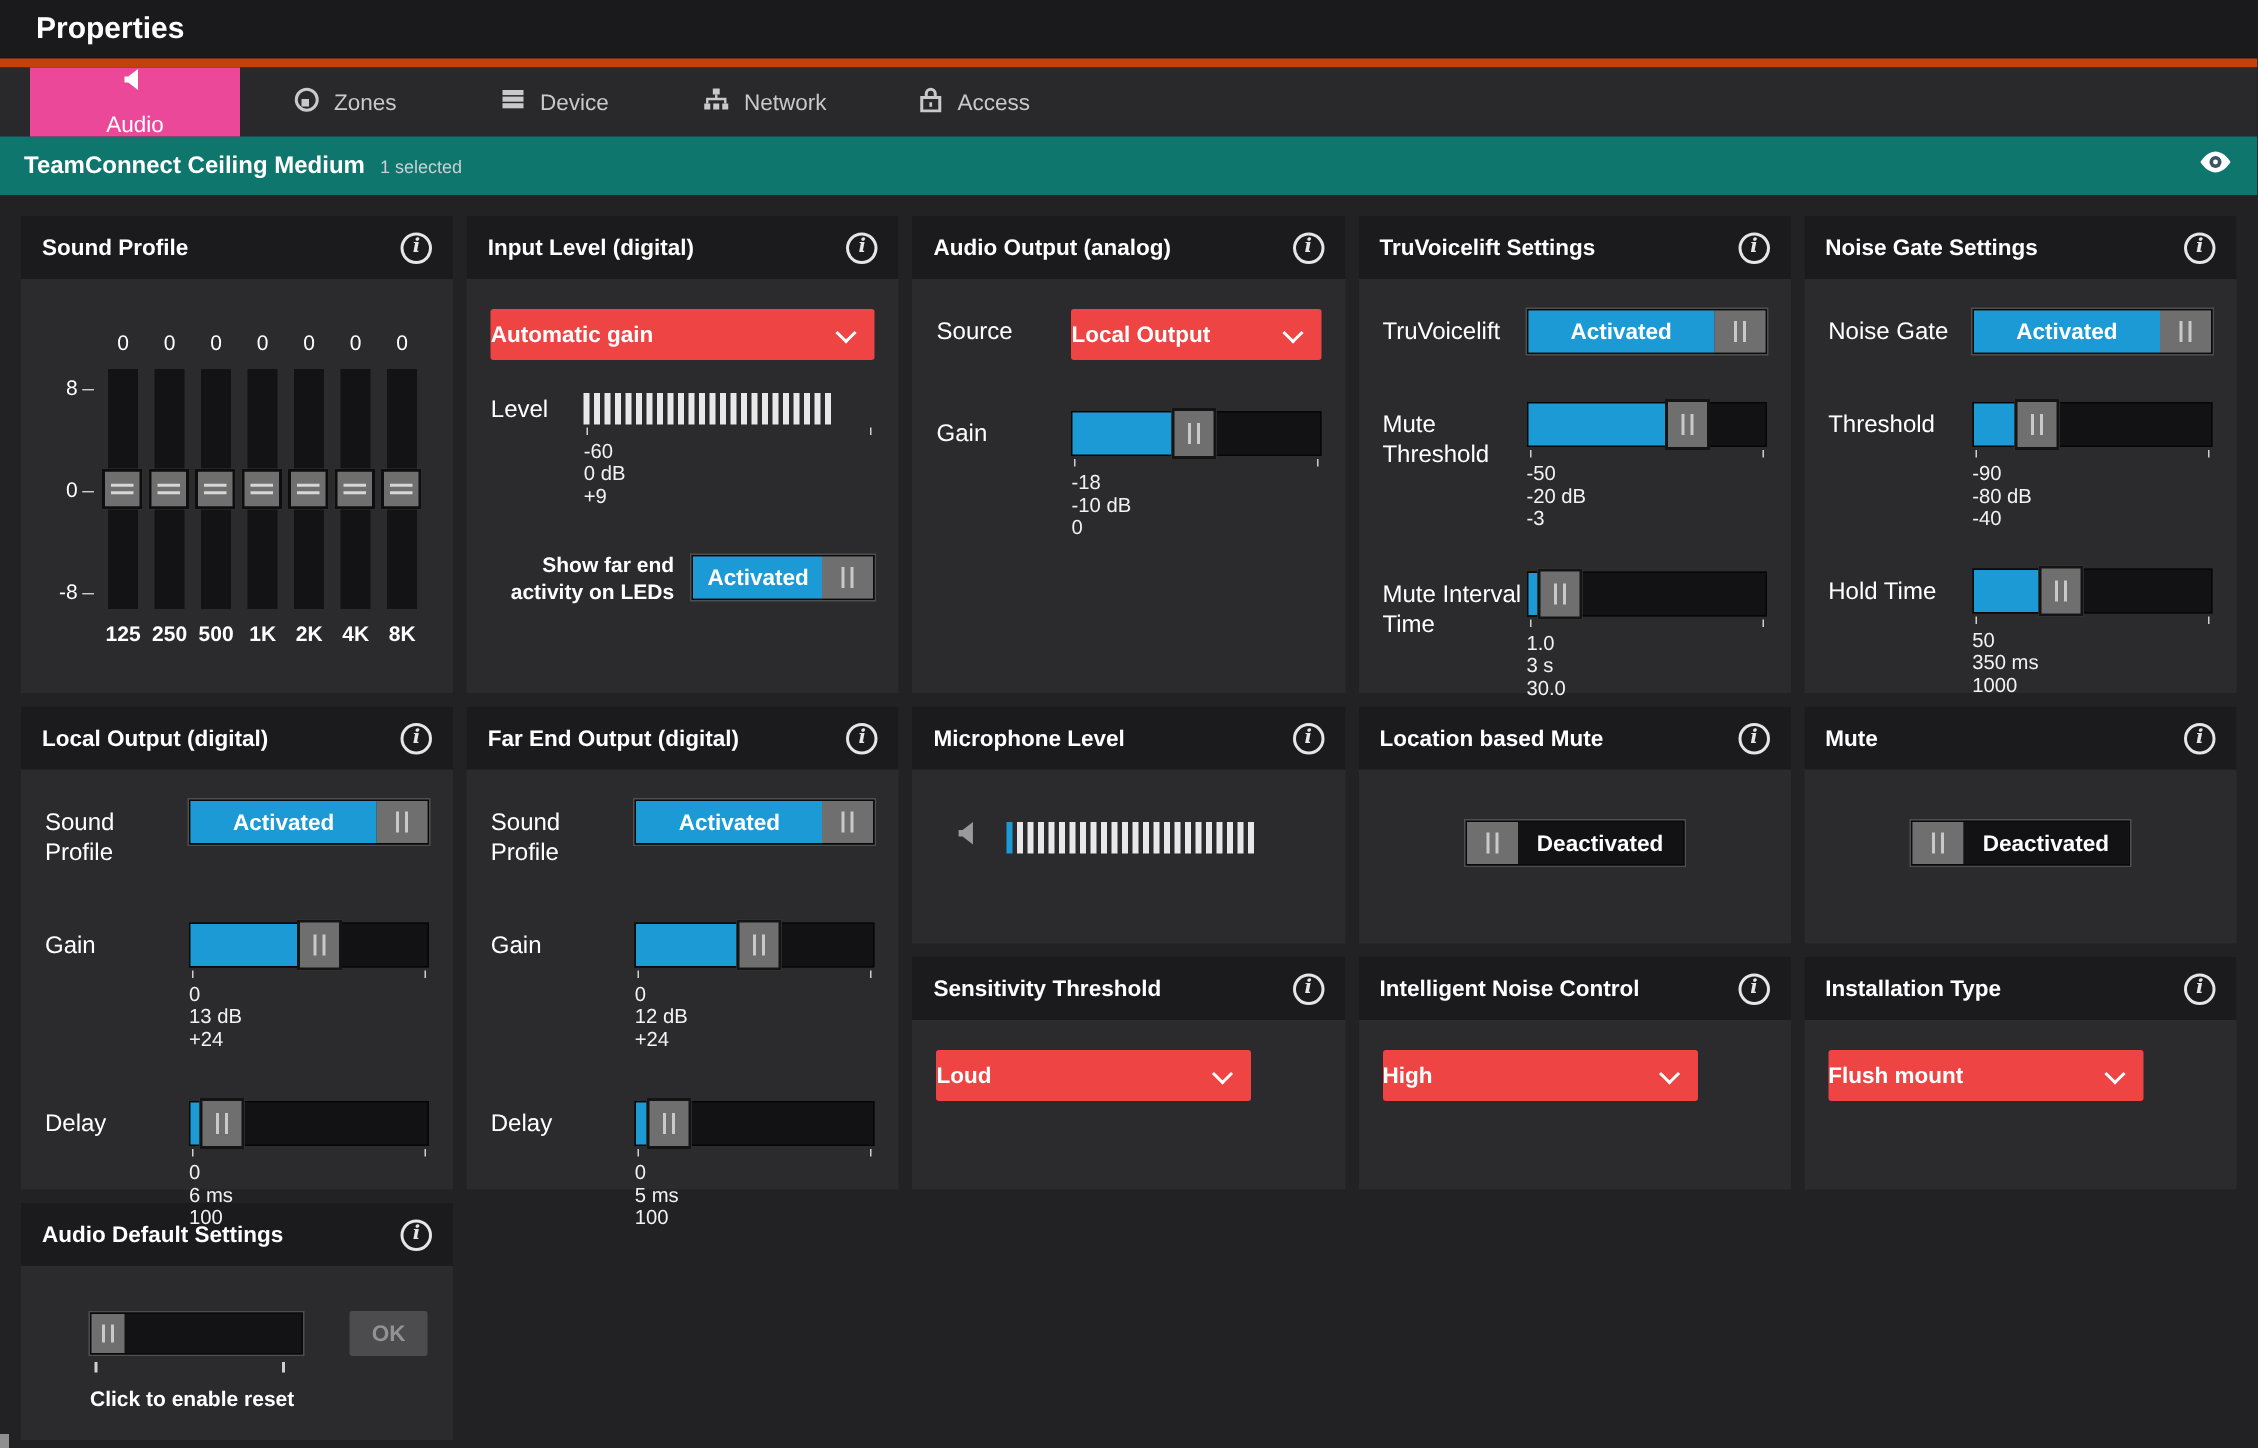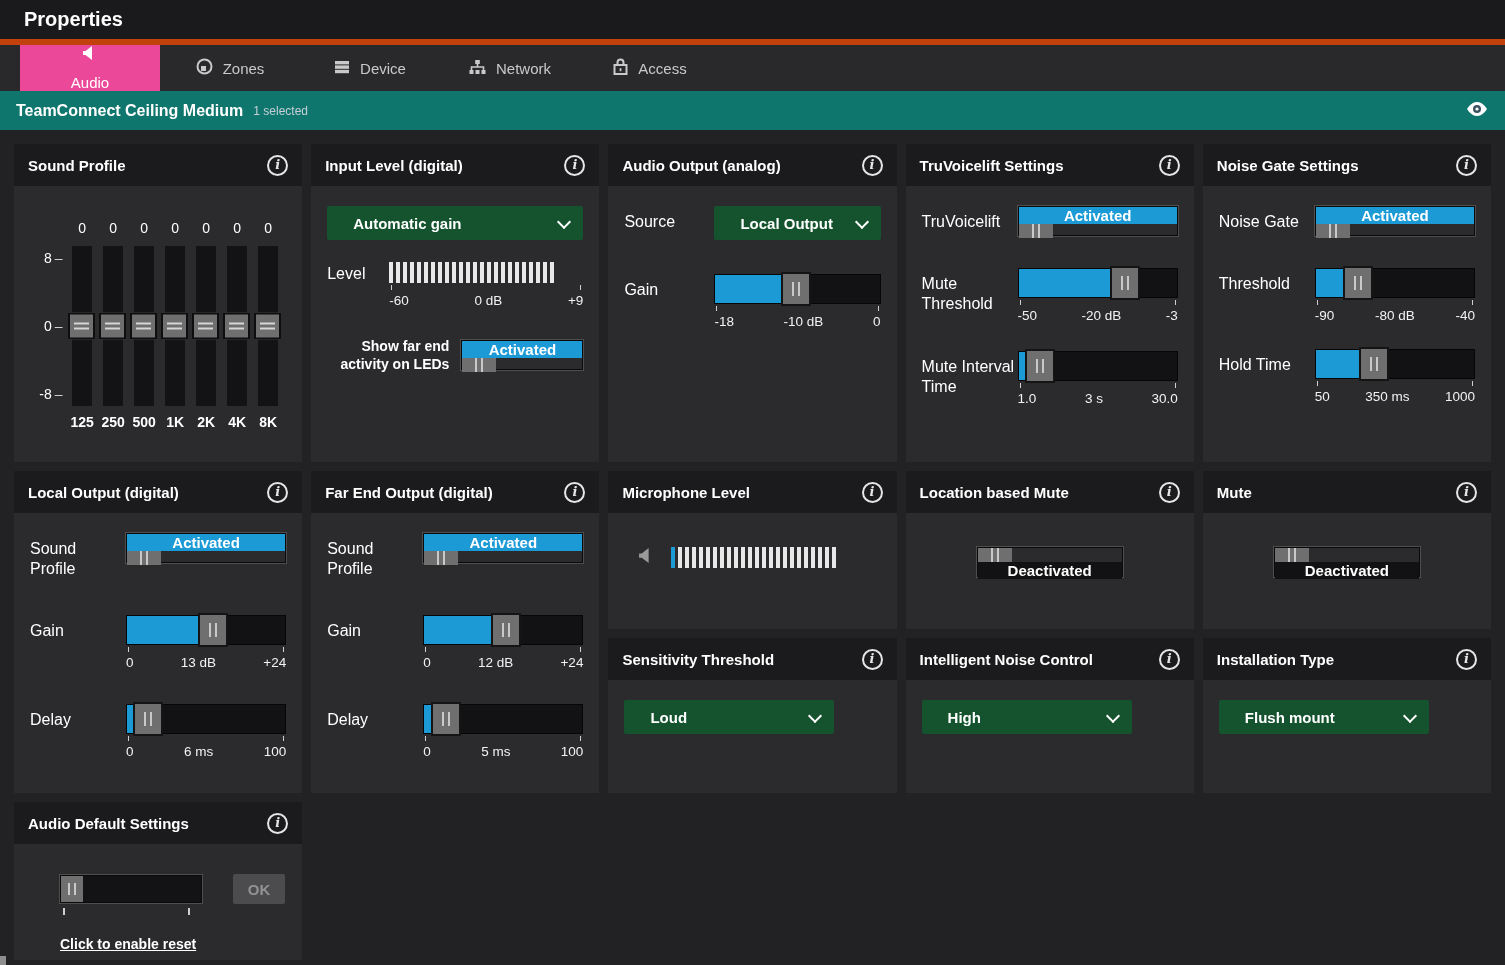--- a/index.html
+++ b/index.html
@@ -29,37 +29,37 @@
   .info::after { content:"i"; font:italic 700 13px "DejaVu Serif", serif; margin-top:-1px; }
   .card-body { flex:1; padding:20px 16px; }
 
   
   .row { display:flex; align-items:flex-start; margin-bottom:30px; }
   .row:last-child { margin-bottom:0; }
   .rlabel { width:96px; flex:none; color:#fff; font-size:16px; font-weight:400; line-height:1.25; padding-top:6px; }
   .rctl { flex:1; }
 
   
-  .toggle { display:flex; height:30px; border:1px solid #0a0a0a; box-shadow:0 0 0 1px #4e4e4e; cursor:pointer;flex-direction:column; }
+  .toggle { display:flex; height:30px; border:1px solid #0a0a0a; box-shadow:0 0 0 1px #4e4e4e; cursor:pointer; }
   .toggle .on { flex:1; background:#1b9ad6; color:#fff; font-size:15px; font-weight:700; display:flex; align-items:center; justify-content:center; }
   .toggle .off { flex:1; background:#121214; color:#fff; font-size:15px; font-weight:700; display:flex; align-items:center; justify-content:center; }
   .grip { width:34px; flex:none; background:#6f6f6f; display:flex; align-items:center; justify-content:center; gap:4px; }
   .grip i { width:2px; height:14px; background:#c9c9c9; }
 
   
   .slider { position:relative; height:30px; background:#121214; border:1px solid #060606; cursor:pointer; }
   .slider .fill { position:absolute; left:0; top:0; bottom:0; background:#1b9ad6; }
   .slider .handle { position:absolute; top:-3px; height:34px; width:30px; background:#6f6f6f; border:2px solid #141414; display:flex; align-items:center; justify-content:center; gap:4px; }
   .slider .handle i { width:2px; height:14px; background:#c9c9c9; }
-  .scale { position:relative; display:flex; justify-content:space-between; margin-top:10px; color:#f2f2f2; font-size:13.5px; }
+  .scale { position:relative; display:flex; justify-content:space-between; margin-top:10px; color:#f2f2f2; font-size:13.5px;flex-direction:column; }
   .scale::before, .scale::after { content:""; position:absolute; top:-8px; width:1px; height:5px; background:#cfcfcf; }
   .scale::before { left:2px; } .scale::after { right:2px; }
 
   
-  .dropdown { position:relative; height:34px; background:#14532d; color:#fff; font-size:15px; font-weight:700; display:flex; align-items:center; padding:0 34px 0 26px; border-radius:2px; cursor:pointer; }
+  .dropdown { position:relative; height:34px; background:#ef4444; color:#fff; font-size:15px; font-weight:700; display:flex; align-items:center; padding:0 34px 0 0; border-radius:2px; cursor:pointer; }
   .dropdown::after { content:""; position:absolute; right:14px; top:11px; width:8px; height:8px; border-right:2px solid #fff; border-bottom:2px solid #fff; transform:rotate(45deg); }
 
   
   .meter { display:flex; gap:3px; height:21px; align-items:stretch; }
   .meter i { width:4px; background:#e8e8e8; }
   .meter i.accent { background:#1b9ad6; }
 
   
   .eq { display:flex; justify-content:center; padding-top:14px; }
   .eq-axis { position:relative; width:34px; height:160px; margin-top:26px; }
@@ -86,21 +86,21 @@
   .center-toggle { width:146px; margin:14px auto 0; }
 
   .ad-row { display:flex; align-items:center; gap:31px; padding-top:10px; }
   .ad-slider { position:relative; width:142px; height:28px; background:#131315; border:1px solid #0a0a0a; box-shadow:0 0 0 1px #4e4e4e; cursor:pointer; }
   .ad-slider .grip { position:absolute; left:0; top:0; bottom:0; width:22px; }
   .ad-slider .grip i { height:12px; }
   .ok-btn { width:52px; height:30px; background:#4c4c4f; color:#929295; font-size:15px; font-weight:700; border:none; border-radius:2px; cursor:pointer; }
   .ad-ticks { position:relative; width:142px; height:8px; margin-top:4px; }
   .ad-ticks i { position:absolute; top:0; width:2px; height:7px; background:#cfcfcf; }
   .ad-ticks i:first-child { left:3px; } .ad-ticks i:last-child { left:128px; }
-  .ad-hint { color:#fff; font-size:14px; font-weight:700; margin-top:20px;text-decoration:underline; }
+  .ad-hint { color:#fff; font-size:14px; font-weight:700; margin-top:8px; }
 
   .hscroll { position:fixed; left:0; bottom:0; width:6px; height:9px; background:#8f8f8f; }
 
   
   .c-local, .c-farend { grid-row:span 2; }
 </style>
 </head>
 <body>
 
 <div class="topbar">

